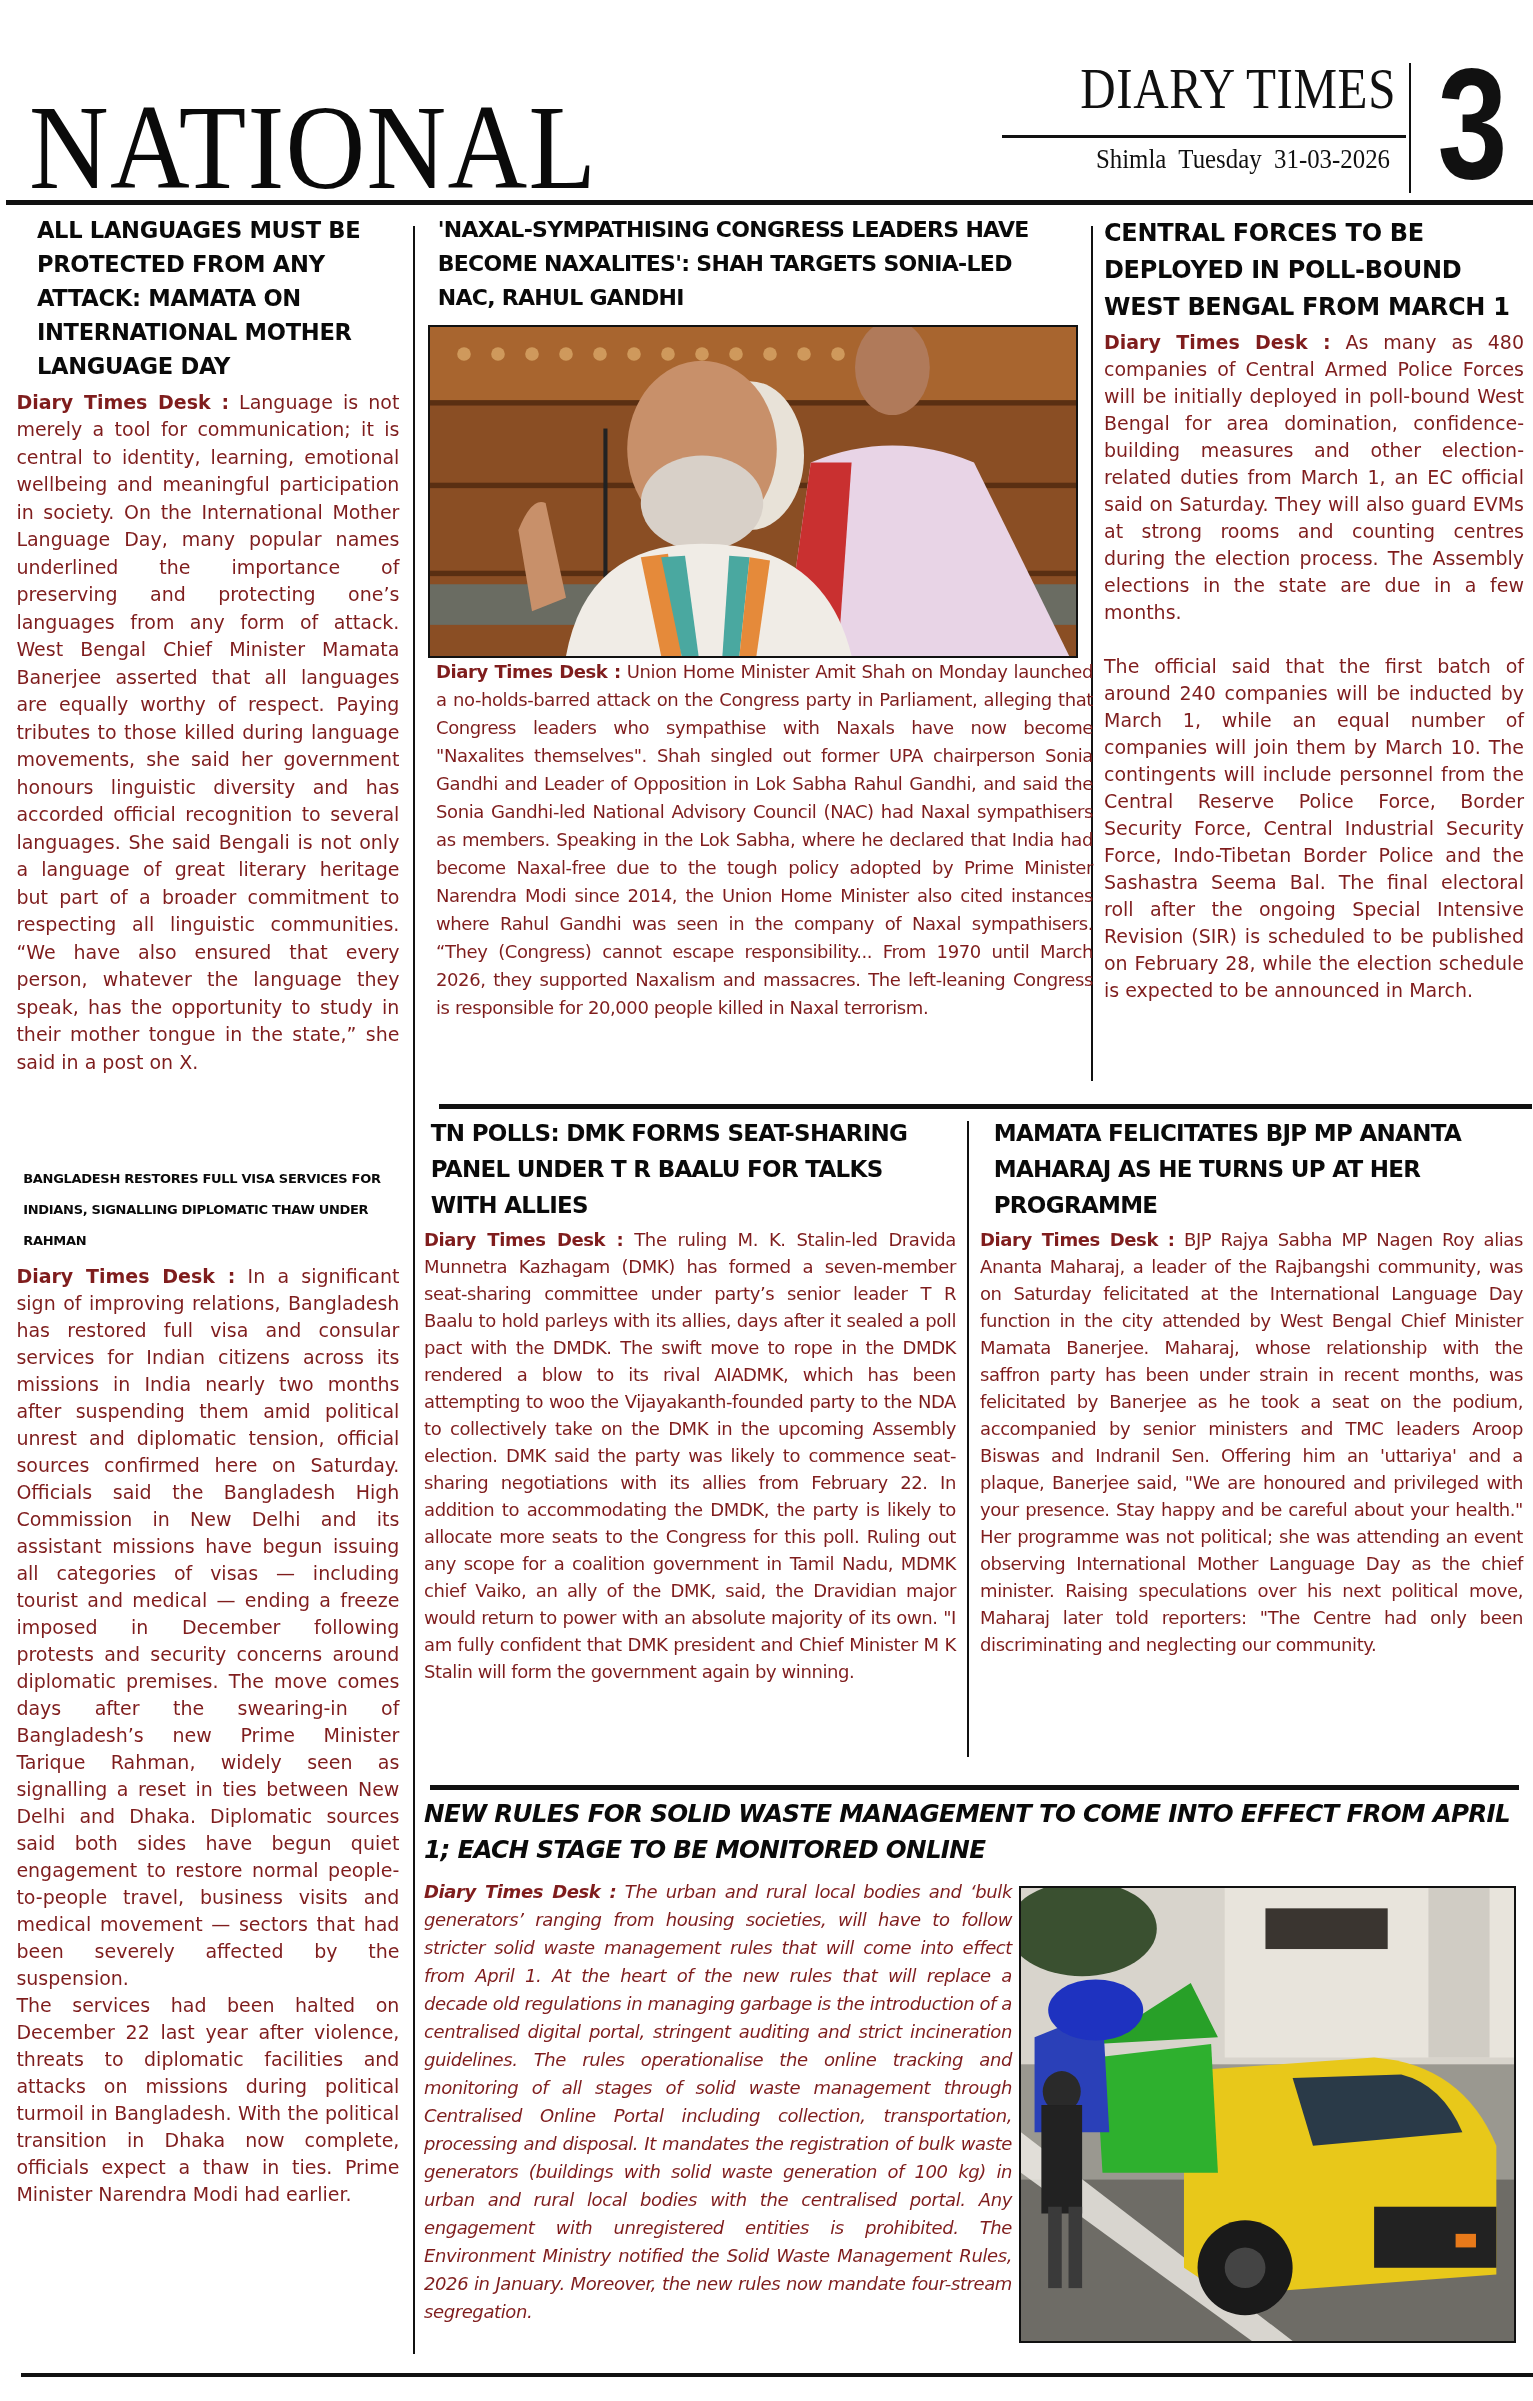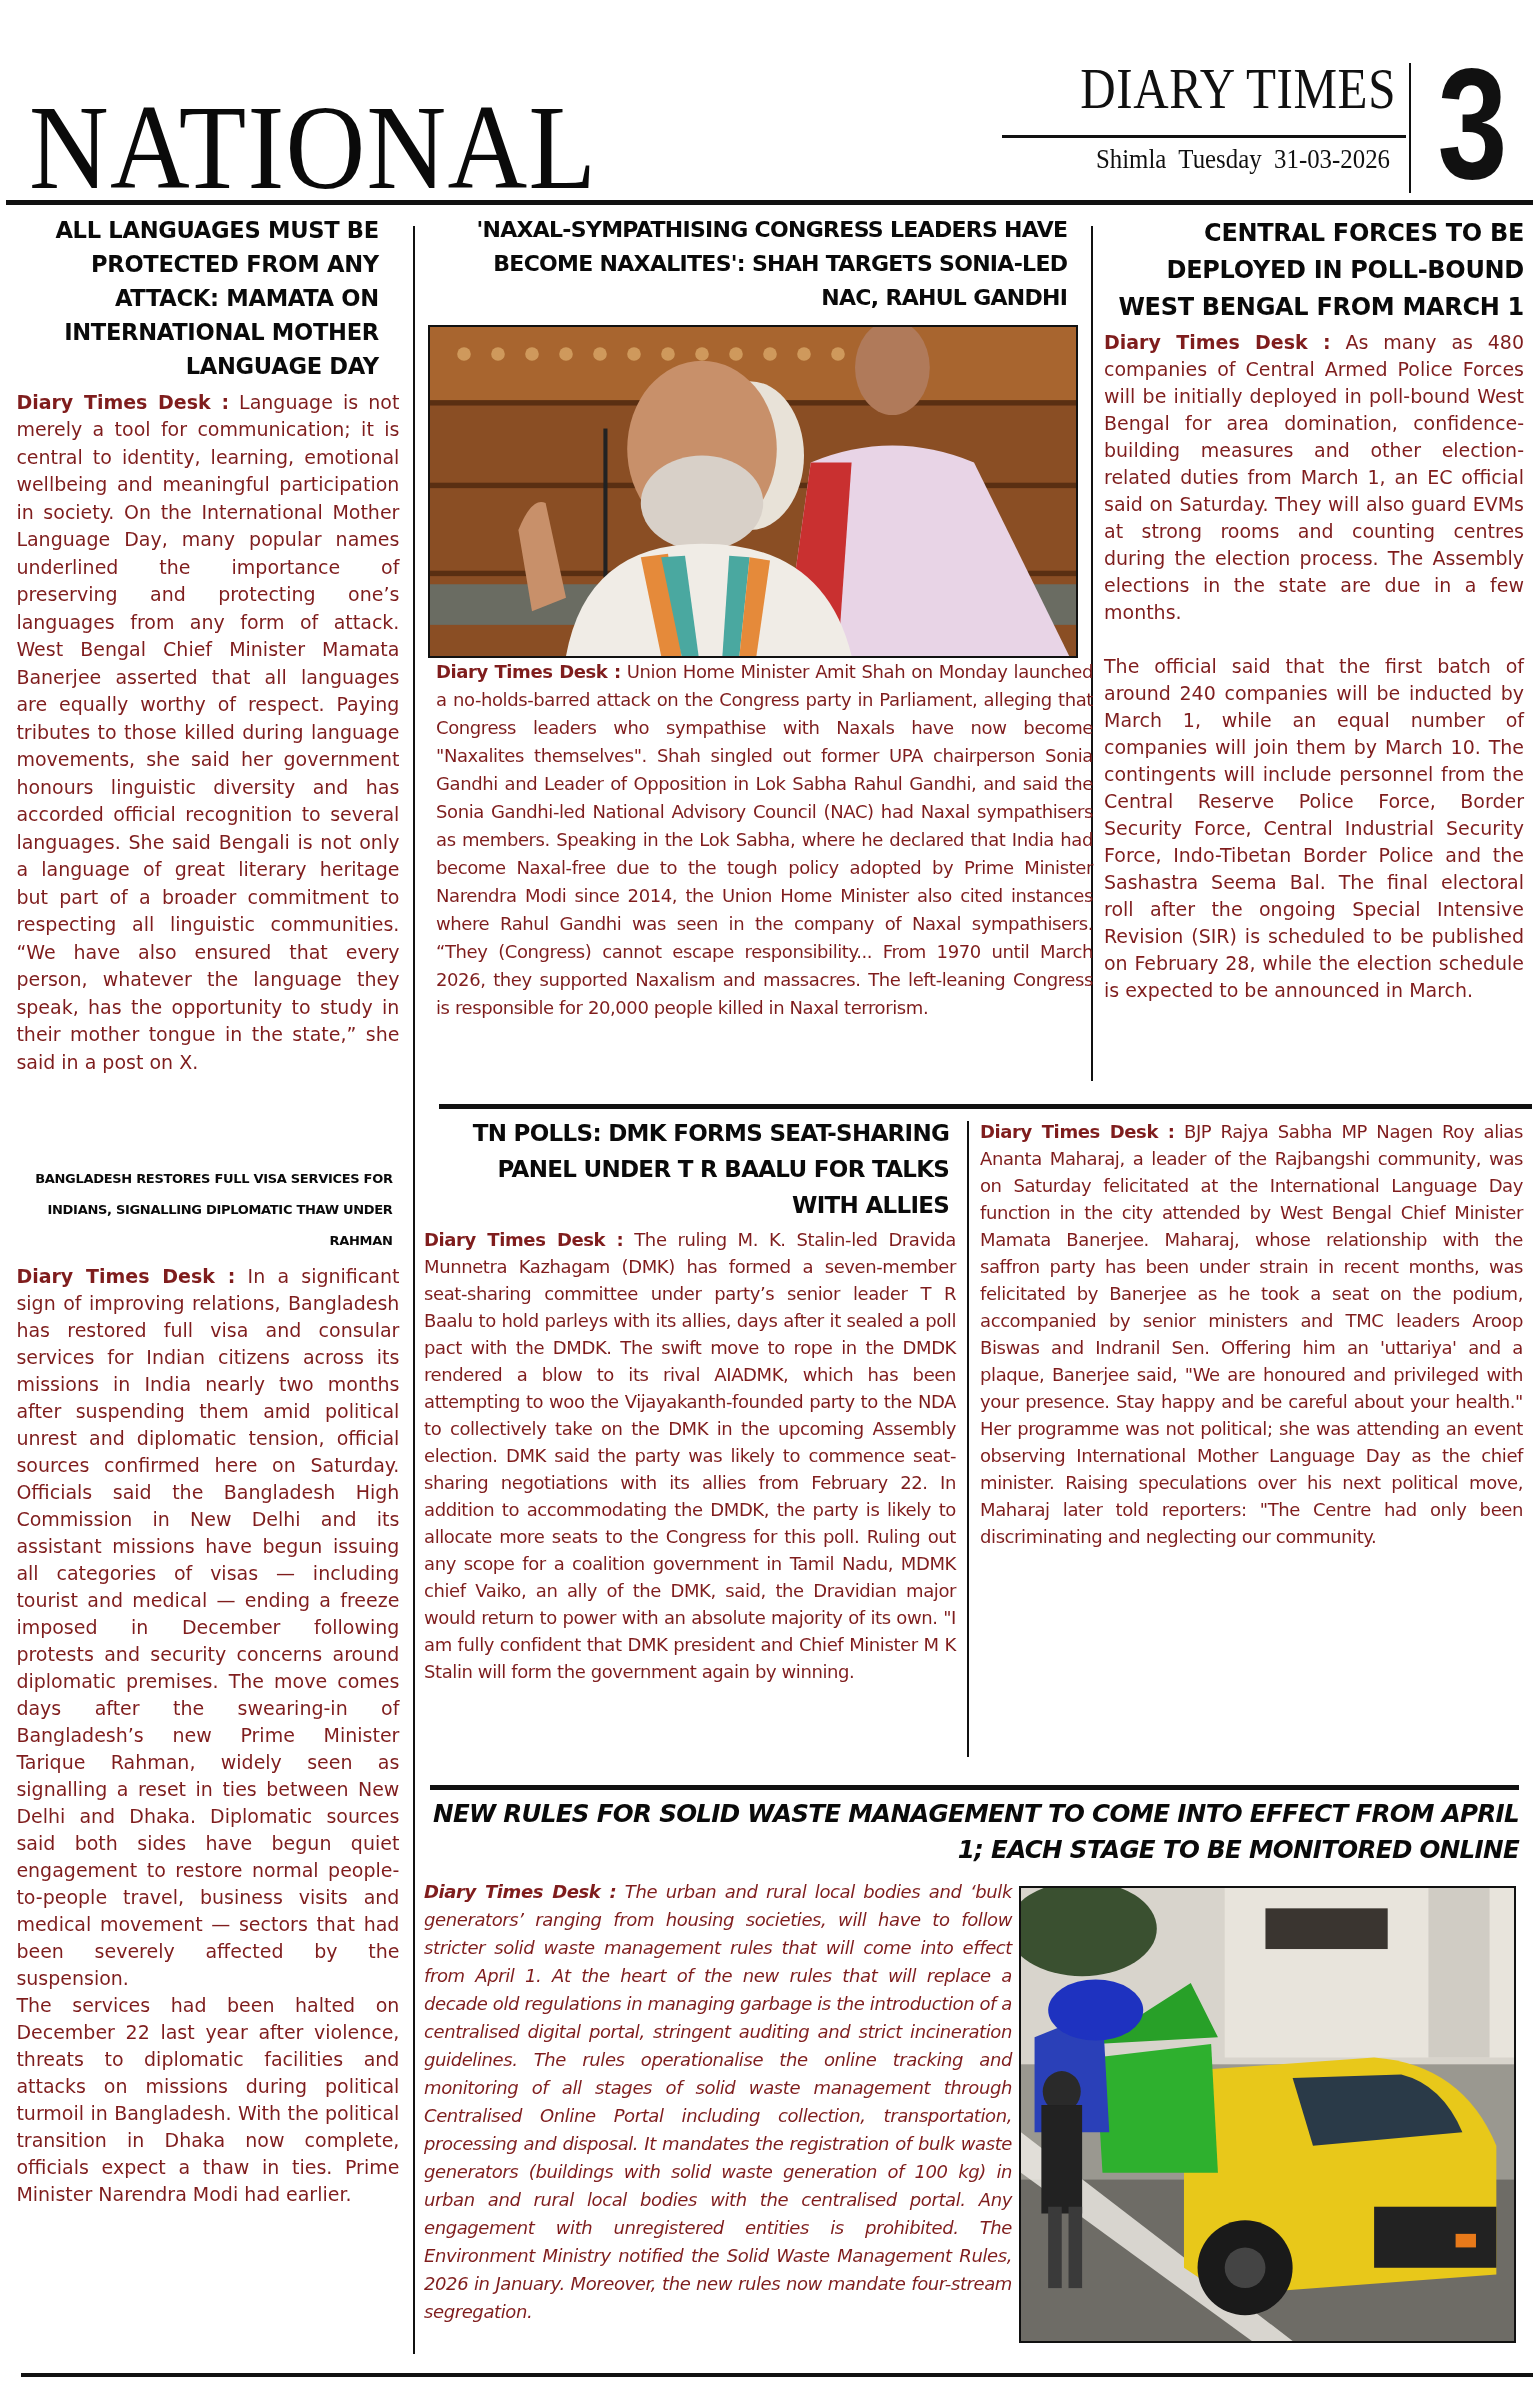--- a/index.html
+++ b/index.html
@@ -37,21 +37,21 @@
     transform: scaleX(0.8); transform-origin: center top;
   }
   .top-rule { left: 5.5px; top: 200px; width: 1527px; height: 4.8px; background: #111; }
 
   
   .vrule { background: #111; width: 2.1px; }
 
   
   .headline {
     font-family: "DejaVu Sans", sans-serif; font-weight: 700;
-    text-align: right; color: #0a0a0a; text-transform: uppercase;
+    text-align: left; color: #0a0a0a; text-transform: uppercase;
   }
   .body {
     font-family: "DejaVu Sans", sans-serif; text-align: justify;
     color: #7f1d1d;
   }
   .body b { font-weight: 700; }
 
   .hl-a { font-size: 22.6px; line-height: 34px; letter-spacing: -0.3px; }
   .body-a { font-size: 19px; line-height: 27.5px; }
 
@@ -153,20 +153,21 @@
 </article>
 
 <article class="abs" style="left:424px; top:1115px; width:532px;">
   <h2 class="headline hl-c" style="padding:0 6.8px;">TN POLLS: DMK FORMS SEAT-SHARING PANEL UNDER T R BAALU FOR TALKS WITH ALLIES</h2>
   <p class="body body-c" style="margin-top:2.7px; line-height:27px;">
     <b>Diary Times Desk :</b><span> The ruling M. K. Stalin-led Dravida Munnetra Kazhagam (DMK) has formed a seven-member seat-sharing committee under party’s senior leader T R Baalu to hold parleys with its allies, days after it sealed a poll pact with the DMDK. The swift move to rope in the DMDK rendered a blow to its rival AIADMK, which has been attempting to woo the Vijayakanth-founded party to the NDA to collectively take on the DMK in the upcoming Assembly election. DMK said the party was likely to commence seat-sharing negotiations with its allies from February 22. In addition to accommodating the DMDK, the party is likely to allocate more seats to the Congress for this poll. Ruling out any scope for a coalition government in Tamil Nadu, MDMK chief Vaiko, an ally of the DMK, said, the Dravidian major would return to power with an absolute majority of its own. "I am fully confident that DMK president and Chief Minister M K Stalin will form the government again by winning.</span>
   </p>
 </article>
 
 <article class="abs" style="left:980px; top:1115px; width:543px;">
+  <h2 class="headline hl-c" style="padding:0 13.7px;">MAMATA FELICITATES BJP MP ANANTA MAHARAJ AS HE TURNS UP AT HER PROGRAMME</h2>
   <p class="body body-c" style="margin-top:2.7px; line-height:27px;">
     <b>Diary Times Desk :</b><span> BJP Rajya Sabha MP Nagen Roy alias Ananta Maharaj, a leader of the Rajbangshi community, was on Saturday felicitated at the International Language Day function in the city attended by West Bengal Chief Minister Mamata Banerjee. Maharaj, whose relationship with the saffron party has been under strain in recent months, was felicitated by Banerjee as he took a seat on the podium, accompanied by senior ministers and TMC leaders Aroop Biswas and Indranil Sen. Offering him an 'uttariya' and a plaque, Banerjee said, "We are honoured and privileged with your presence. Stay happy and be careful about your health." Her programme was not political; she was attending an event observing International Mother Language Day as the chief minister. Raising speculations over his next political move, Maharaj later told reporters: "The Centre had only been discriminating and neglecting our community.</span>
   </p>
 </article>
 
 <article class="abs" style="left:424px; top:1796px; width:1095px; height:568px;font-style:italic;">
   <h2 class="headline hl-c" style="font-size:24.6px; line-height:36px;">NEW RULES FOR SOLID WASTE MANAGEMENT TO COME INTO EFFECT FROM APRIL 1; EACH STAGE TO BE MONITORED ONLINE</h2>
   <p class="body body-c" style="position:absolute; left:0; top:82px; width:588px; line-height:28px;">
     <b>Diary Times Desk :</b><span> The urban and rural local bodies and ‘bulk generators’ ranging from housing societies, will have to follow stricter solid waste management rules that will come into effect from April 1. At the heart of the new rules that will replace a decade old regulations in managing garbage is the introduction of a centralised digital portal, stringent auditing and strict incineration guidelines. The rules operationalise the online tracking and monitoring of all stages of solid waste management through Centralised Online Portal including collection, transportation, processing and disposal. It mandates the registration of bulk waste generators (buildings with solid waste generation of 100 kg) in urban and rural local bodies with the centralised portal. Any engagement with unregistered entities is prohibited. The Environment Ministry notified the Solid Waste Management Rules, 2026 in January. Moreover, the new rules now mandate four-stream segregation.</span>
   </p>

